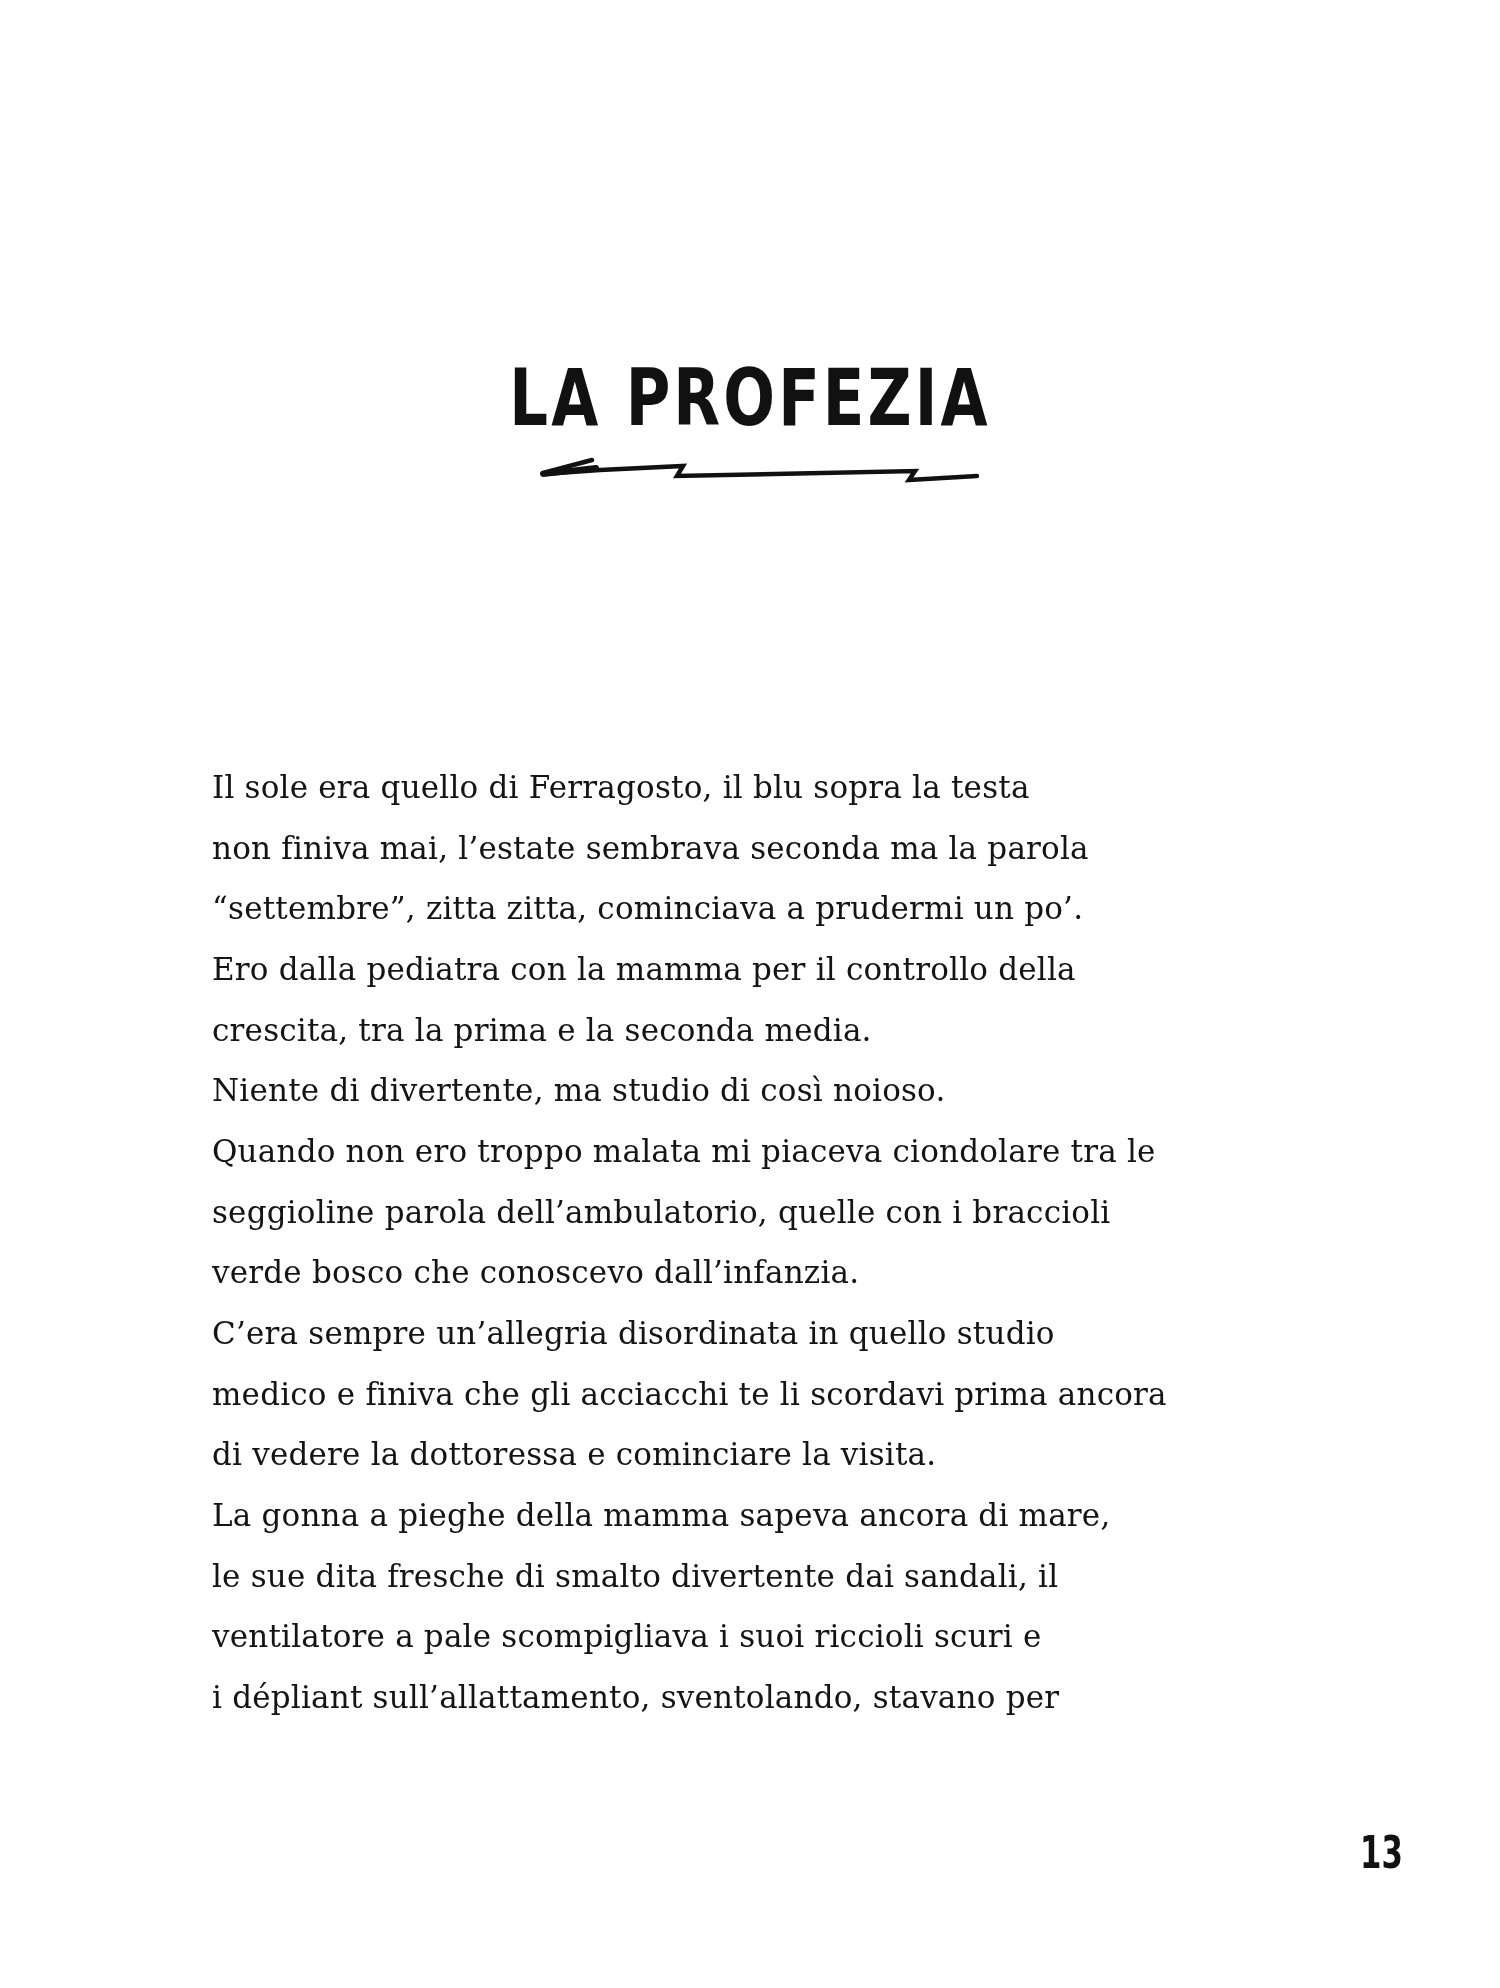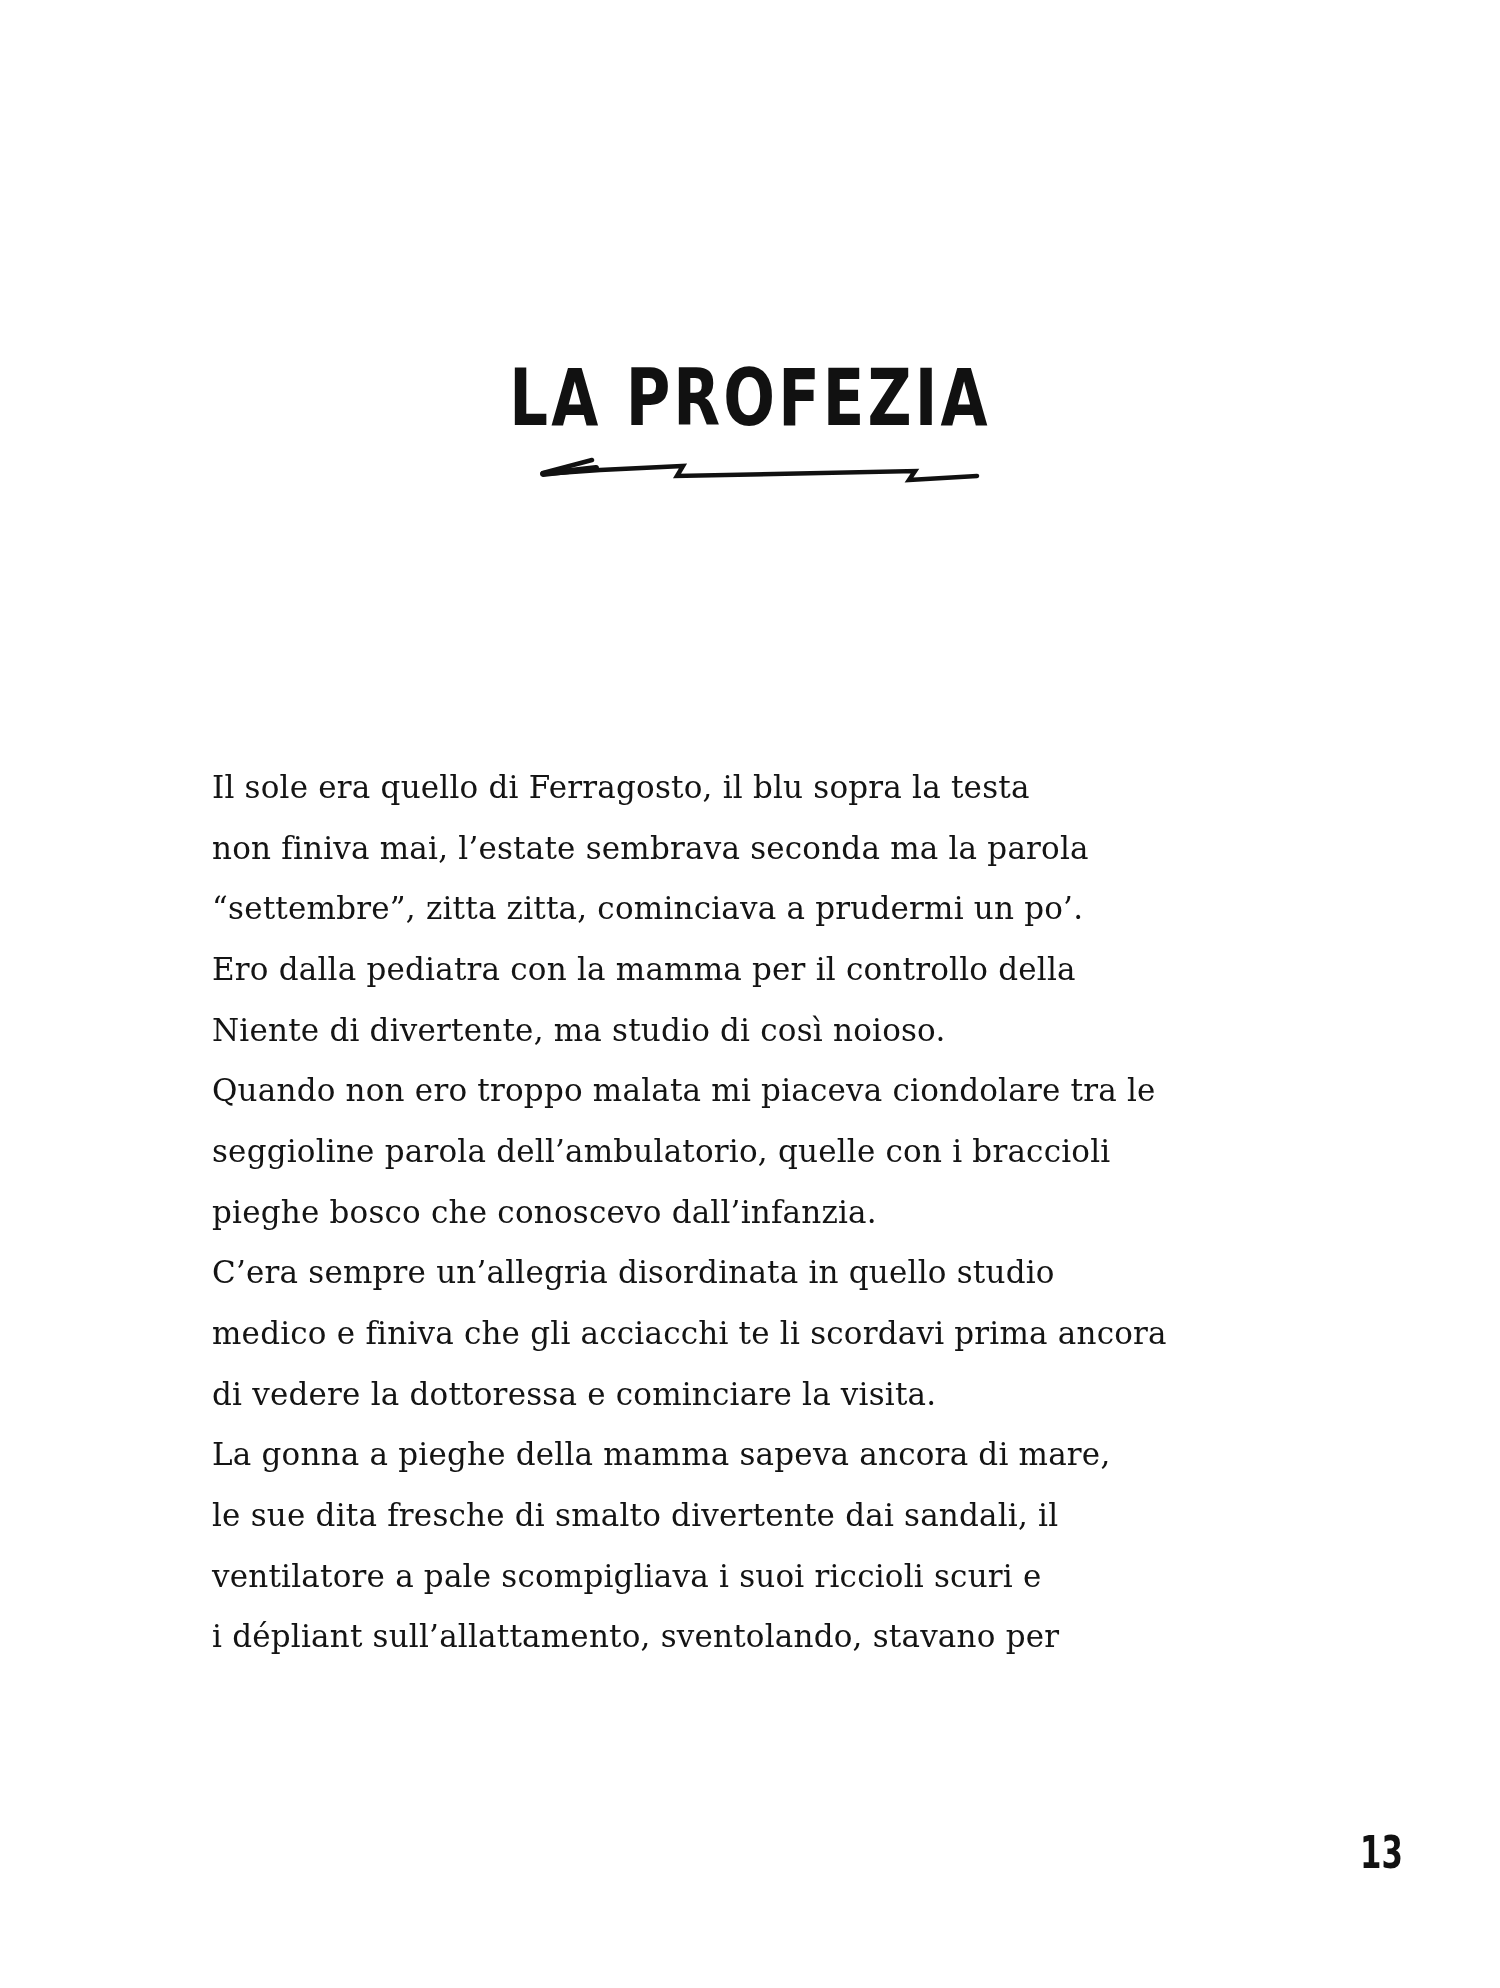--- a/index.html
+++ b/index.html
@@ -82,24 +82,25 @@
   <svg class="title-rule" viewBox="530 450 460 40">
     <path d="M543 473 L592 460 M543 474 L600 470 L683 466 L677 476 L915 471 L909 480 L977 476" fill="none" stroke="#111111" stroke-width="4.5" stroke-linecap="round" stroke-linejoin="miter"></path>
     <path d="M543 474 L596 468" fill="none" stroke="#111111" stroke-width="6" stroke-linecap="round"></path>
   </svg>
 
   <div class="body-text">
     <span class="body-line">Il sole era quello di Ferragosto, il blu sopra la testa</span>
     <span class="body-line">non finiva mai, l’estate sembrava seconda ma la parola</span>
     <span class="body-line">“settembre”, zitta zitta, cominciava a prudermi un po’.</span>
     <span class="body-line">Ero dalla pediatra con la mamma per il controllo della</span>
+    <span class="body-line">crescita, tra la prima e la seconda media.</span>
     <span class="body-line">Niente di divertente, ma studio di così noioso.</span>
     <span class="body-line">Quando non ero troppo malata mi piaceva ciondolare tra le</span>
     <span class="body-line">seggioline parola dell’ambulatorio, quelle con i braccioli</span>
-    <span class="body-line">pieghe bosco che conoscevo dall’infanzia.</span>
+    <span class="body-line">verde bosco che conoscevo dall’infanzia.</span>
     <span class="body-line">C’era sempre un’allegria disordinata in quello studio</span>
     <span class="body-line">medico e finiva che gli acciacchi te li scordavi prima ancora</span>
     <span class="body-line">di vedere la dottoressa e cominciare la visita.</span>
     <span class="body-line">La gonna a pieghe della mamma sapeva ancora di mare,</span>
     <span class="body-line">le sue dita fresche di smalto divertente dai sandali, il</span>
     <span class="body-line">ventilatore a pale scompigliava i suoi riccioli scuri e</span>
     <span class="body-line">i dépliant sull’allattamento, sventolando, stavano per</span>
   </div>
 
   <div class="page-number">13</div>

